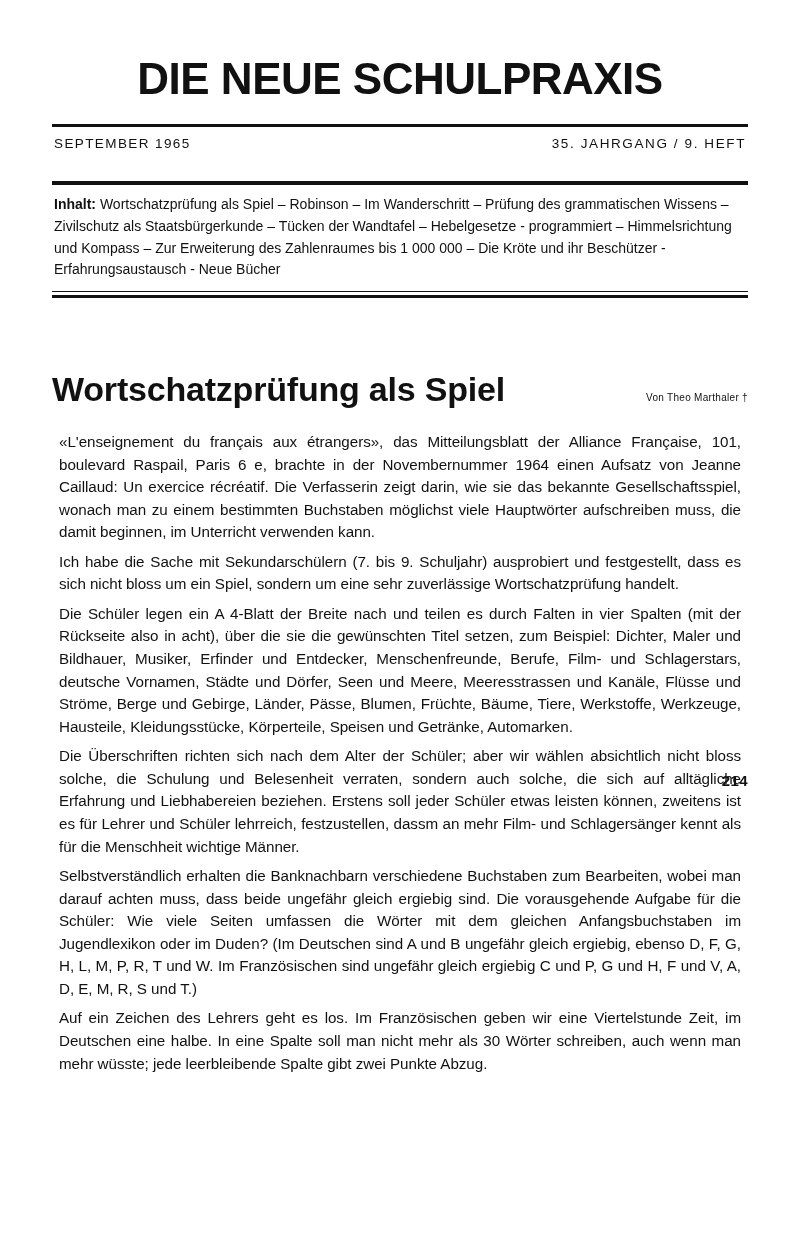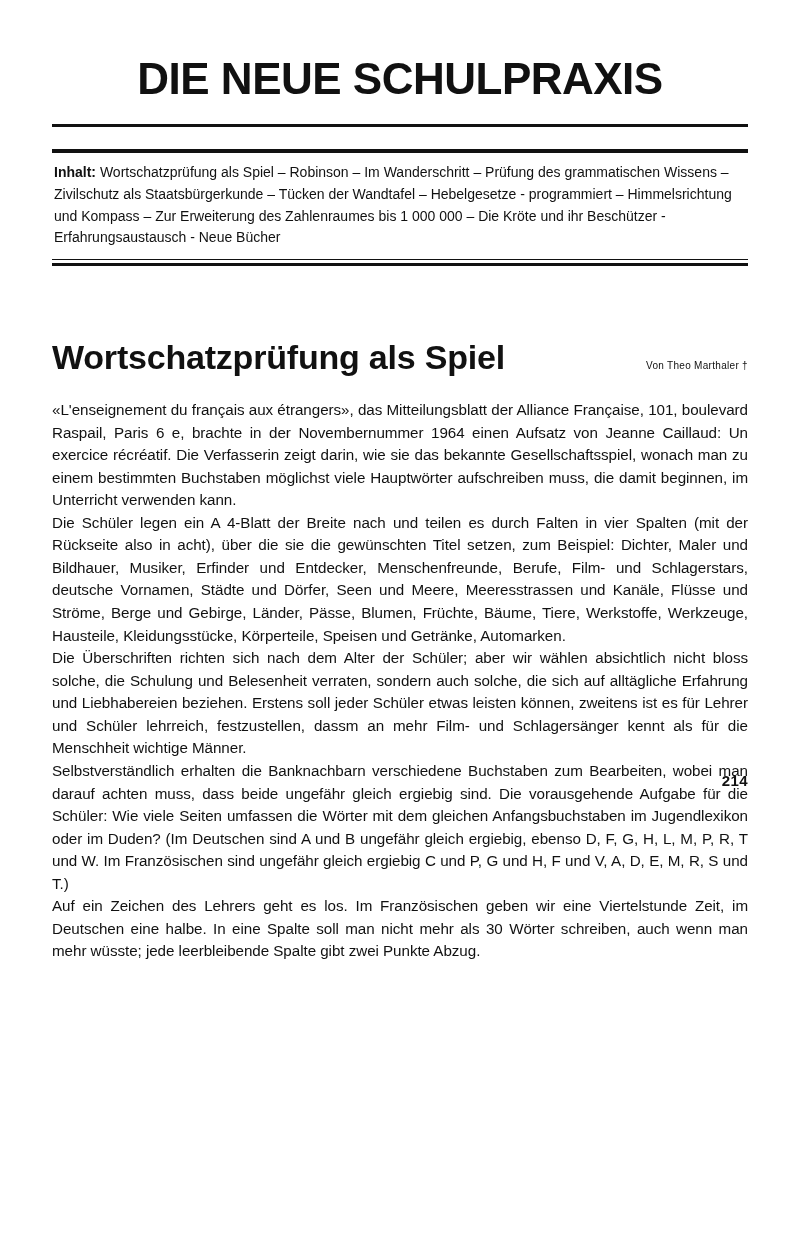--- a/index.html
+++ b/index.html
@@ -84,21 +84,21 @@
     letter-spacing: -0.2px;
     margin: 0;
   }
   .article-author {
     font-size: 10px;
     letter-spacing: 0.3px;
     white-space: nowrap;
     padding-bottom: 2px;
   }
   .body-text p {
-    margin: 0;
+    margin: 7px;
     font-size: 15.2px;
     line-height: 1.485;
     text-align: justify;
     text-justify: inter-word;
     letter-spacing: -0.05px;
   }
   .body-text p + p {
     margin-top: 0;
   }
   .page-number {
@@ -111,34 +111,39 @@
   }
 </style>
 </head>
 <body>
 
 <div class="page">
 
   <div class="masthead">
     <h1 class="journal-title">DIE NEUE SCHULPRAXIS</h1>
     <div class="rule-thick"></div>
+    <div class="issue-line">
+      <span>SEPTEMBER 1965</span>
+      <span class="issue-right">35. JAHRGANG / 9. HEFT</span>
+    </div>
     <div class="rule-thick"></div>
     <div class="contents-box">
       <div class="contents-text"><span class="contents-label">Inhalt:</span><span> Wortschatzprüfung als Spiel – Robinson – Im Wanderschritt – Prüfung des grammatischen Wissens – Zivilschutz als Staatsbürgerkunde – Tücken der Wandtafel – Hebelgesetze - programmiert – Himmelsrichtung und Kompass – Zur Erweiterung des Zahlenraumes bis 1 000 000 – Die Kröte und ihr Beschützer - Erfahrungsaustausch - Neue Bücher</span></div>
     </div>
     <div class="after-contents-thick"></div>
   </div>
 
   <div class="article">
     <div class="article-head">
       <h2 class="article-title">Wortschatzprüfung als Spiel</h2>
       <div class="article-author">Von Theo Marthaler †</div>
     </div>
     <div class="body-text">
       <p>«L'enseignement du français aux étrangers», das Mitteilungsblatt der Alliance Française, 101, boulevard Raspail, Paris 6 e, brachte in der Novembernummer 1964 einen Aufsatz von Jeanne Caillaud: Un exercice récréatif. Die Verfasserin zeigt darin, wie sie das bekannte Gesellschaftsspiel, wonach man zu einem bestimmten Buchstaben möglichst viele Hauptwörter aufschreiben muss, die damit beginnen, im Unterricht verwenden kann.</p>
+      <p>Ich habe die Sache mit Sekundarschülern (7. bis 9. Schuljahr) ausprobiert und festgestellt, dass es sich nicht bloss um ein Spiel, sondern um eine sehr zuverlässige Wortschatzprüfung handelt.</p>
       <p>Die Schüler legen ein A 4-Blatt der Breite nach und teilen es durch Falten in vier Spalten (mit der Rückseite also in acht), über die sie die gewünschten Titel setzen, zum Beispiel: Dichter, Maler und Bildhauer, Musiker, Erfinder und Entdecker, Menschenfreunde, Berufe, Film- und Schlagerstars, deutsche Vornamen, Städte und Dörfer, Seen und Meere, Meeresstrassen und Kanäle, Flüsse und Ströme, Berge und Gebirge, Länder, Pässe, Blumen, Früchte, Bäume, Tiere, Werkstoffe, Werkzeuge, Hausteile, Kleidungsstücke, Körperteile, Speisen und Getränke, Automarken.</p>
       <p>Die Überschriften richten sich nach dem Alter der Schüler; aber wir wählen absichtlich nicht bloss solche, die Schulung und Belesenheit verraten, sondern auch solche, die sich auf alltägliche Erfahrung und Liebhabereien beziehen. Erstens soll jeder Schüler etwas leisten können, zweitens ist es für Lehrer und Schüler lehrreich, festzustellen, dassm an mehr Film- und Schlagersänger kennt als für die Menschheit wichtige Männer.</p>
       <p>Selbstverständlich erhalten die Banknachbarn verschiedene Buchstaben zum Bearbeiten, wobei man darauf achten muss, dass beide ungefähr gleich ergiebig sind. Die vorausgehende Aufgabe für die Schüler: Wie viele Seiten umfassen die Wörter mit dem gleichen Anfangsbuchstaben im Jugendlexikon oder im Duden? (Im Deutschen sind A und B ungefähr gleich ergiebig, ebenso D, F, G, H, L, M, P, R, T und W. Im Französischen sind ungefähr gleich ergiebig C und P, G und H, F und V, A, D, E, M, R, S und T.)</p>
       <p>Auf ein Zeichen des Lehrers geht es los. Im Französischen geben wir eine Viertelstunde Zeit, im Deutschen eine halbe. In eine Spalte soll man nicht mehr als 30 Wörter schreiben, auch wenn man mehr wüsste; jede leerbleibende Spalte gibt zwei Punkte Abzug.</p>
     </div>
   </div>
 
   <div class="page-number">214</div>
 
 </div>

